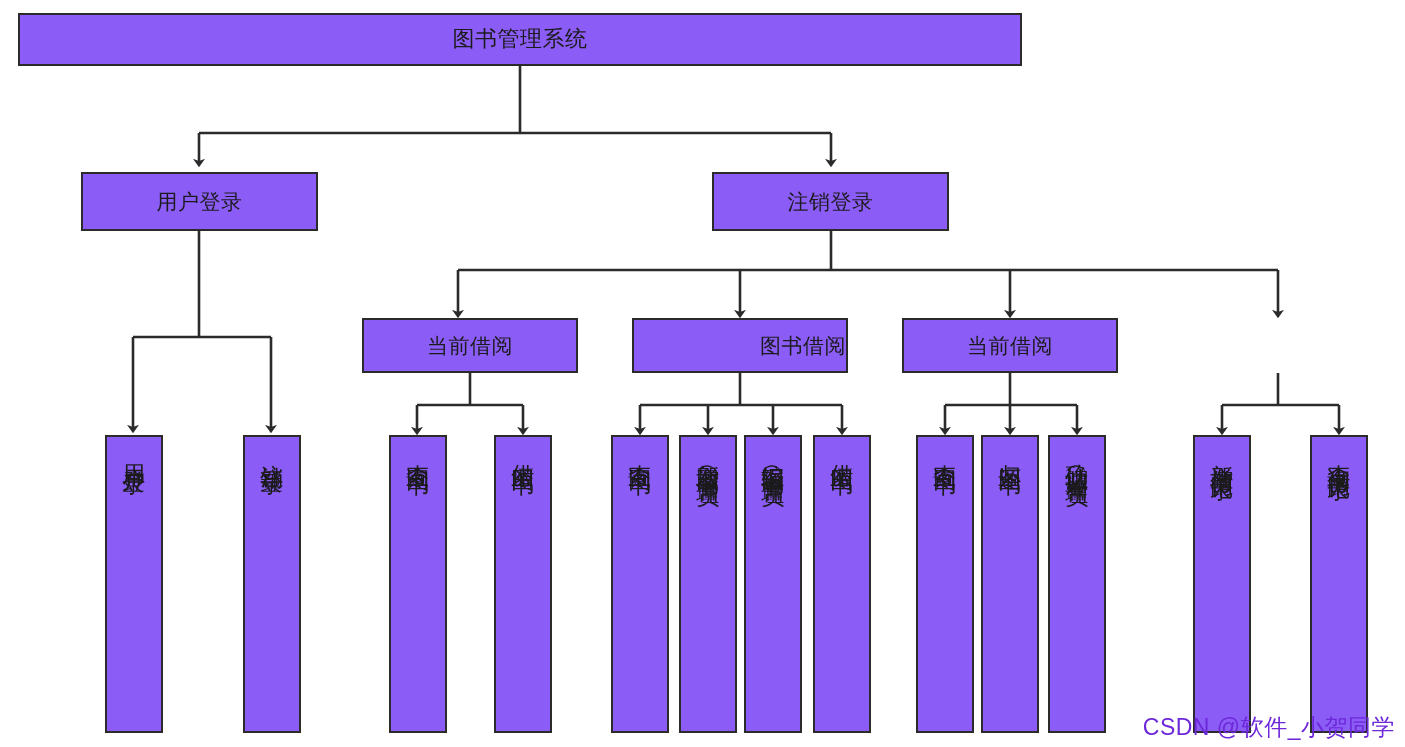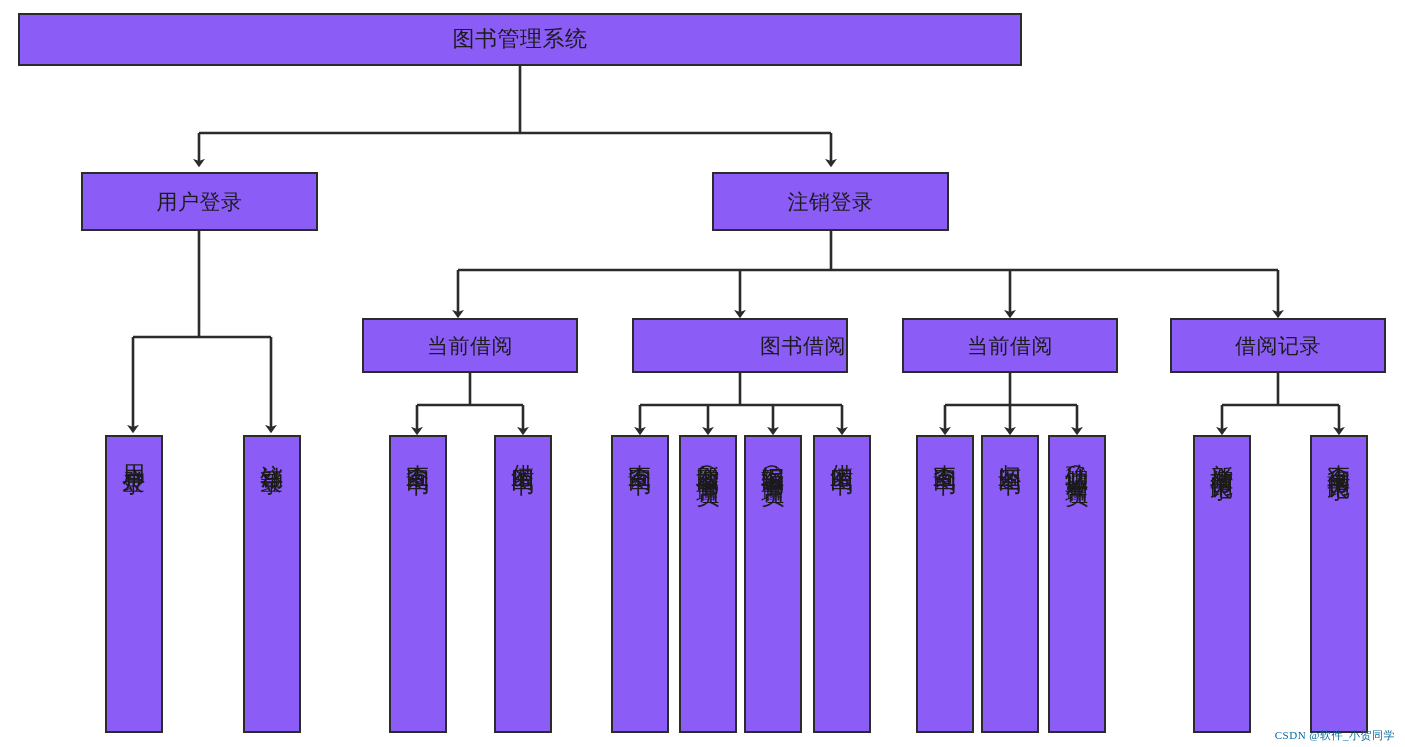--- a/index.html
+++ b/index.html
@@ -43,26 +43,25 @@
     font-size:23px;
     line-height:1.16;
     letter-spacing:3px;
     white-space:nowrap;
   }
 
   #watermark{
     position:absolute;
     right:10px;
     bottom:4px;
-    font-size:11px;
-    color:#0369a1;
+    font-size:23px;
+    color:#6d28d9;
     z-index:5;
     white-space:nowrap;
     letter-spacing:0.5px;
-    font-family:Liberation Serif, serif;
   }
 </style>
 </head>
 <body>
 
 <div id="stage">
 
   <svg id="wires" viewBox="0 0 1405 747">
     <defs>
       <marker id="ar" markerWidth="12" markerHeight="12" refX="3.2" refY="6" orient="auto" markerUnits="userSpaceOnUse">
@@ -130,23 +129,20 @@
   </div>
 
   <div class="node" style="left:632px;top:318px;width:216px;height:55px;justify-content:flex-end;">
     <span class="lbl">图书借阅</span>
   </div>
 
   <div class="node" style="left:902px;top:318px;width:216px;height:55px;">
     <span class="lbl">当前借阅</span>
   </div>
 
-  <div class="node" style="left:1170px;top:318px;width:216px;height:55px;">
-    <span class="lbl">借阅记录</span>
-  </div>
 
   <div class="node leaf" style="left:105px;top:435px;width:58px;height:298px;">
     <span class="lbl">用户登录</span>
   </div>
   <div class="node leaf" style="left:243px;top:435px;width:58px;height:298px;">
     <span class="lbl">注销登录</span>
   </div>
 
   <div class="node leaf" style="left:389px;top:435px;width:58px;height:298px;">
     <span class="lbl">查询图书</span>

